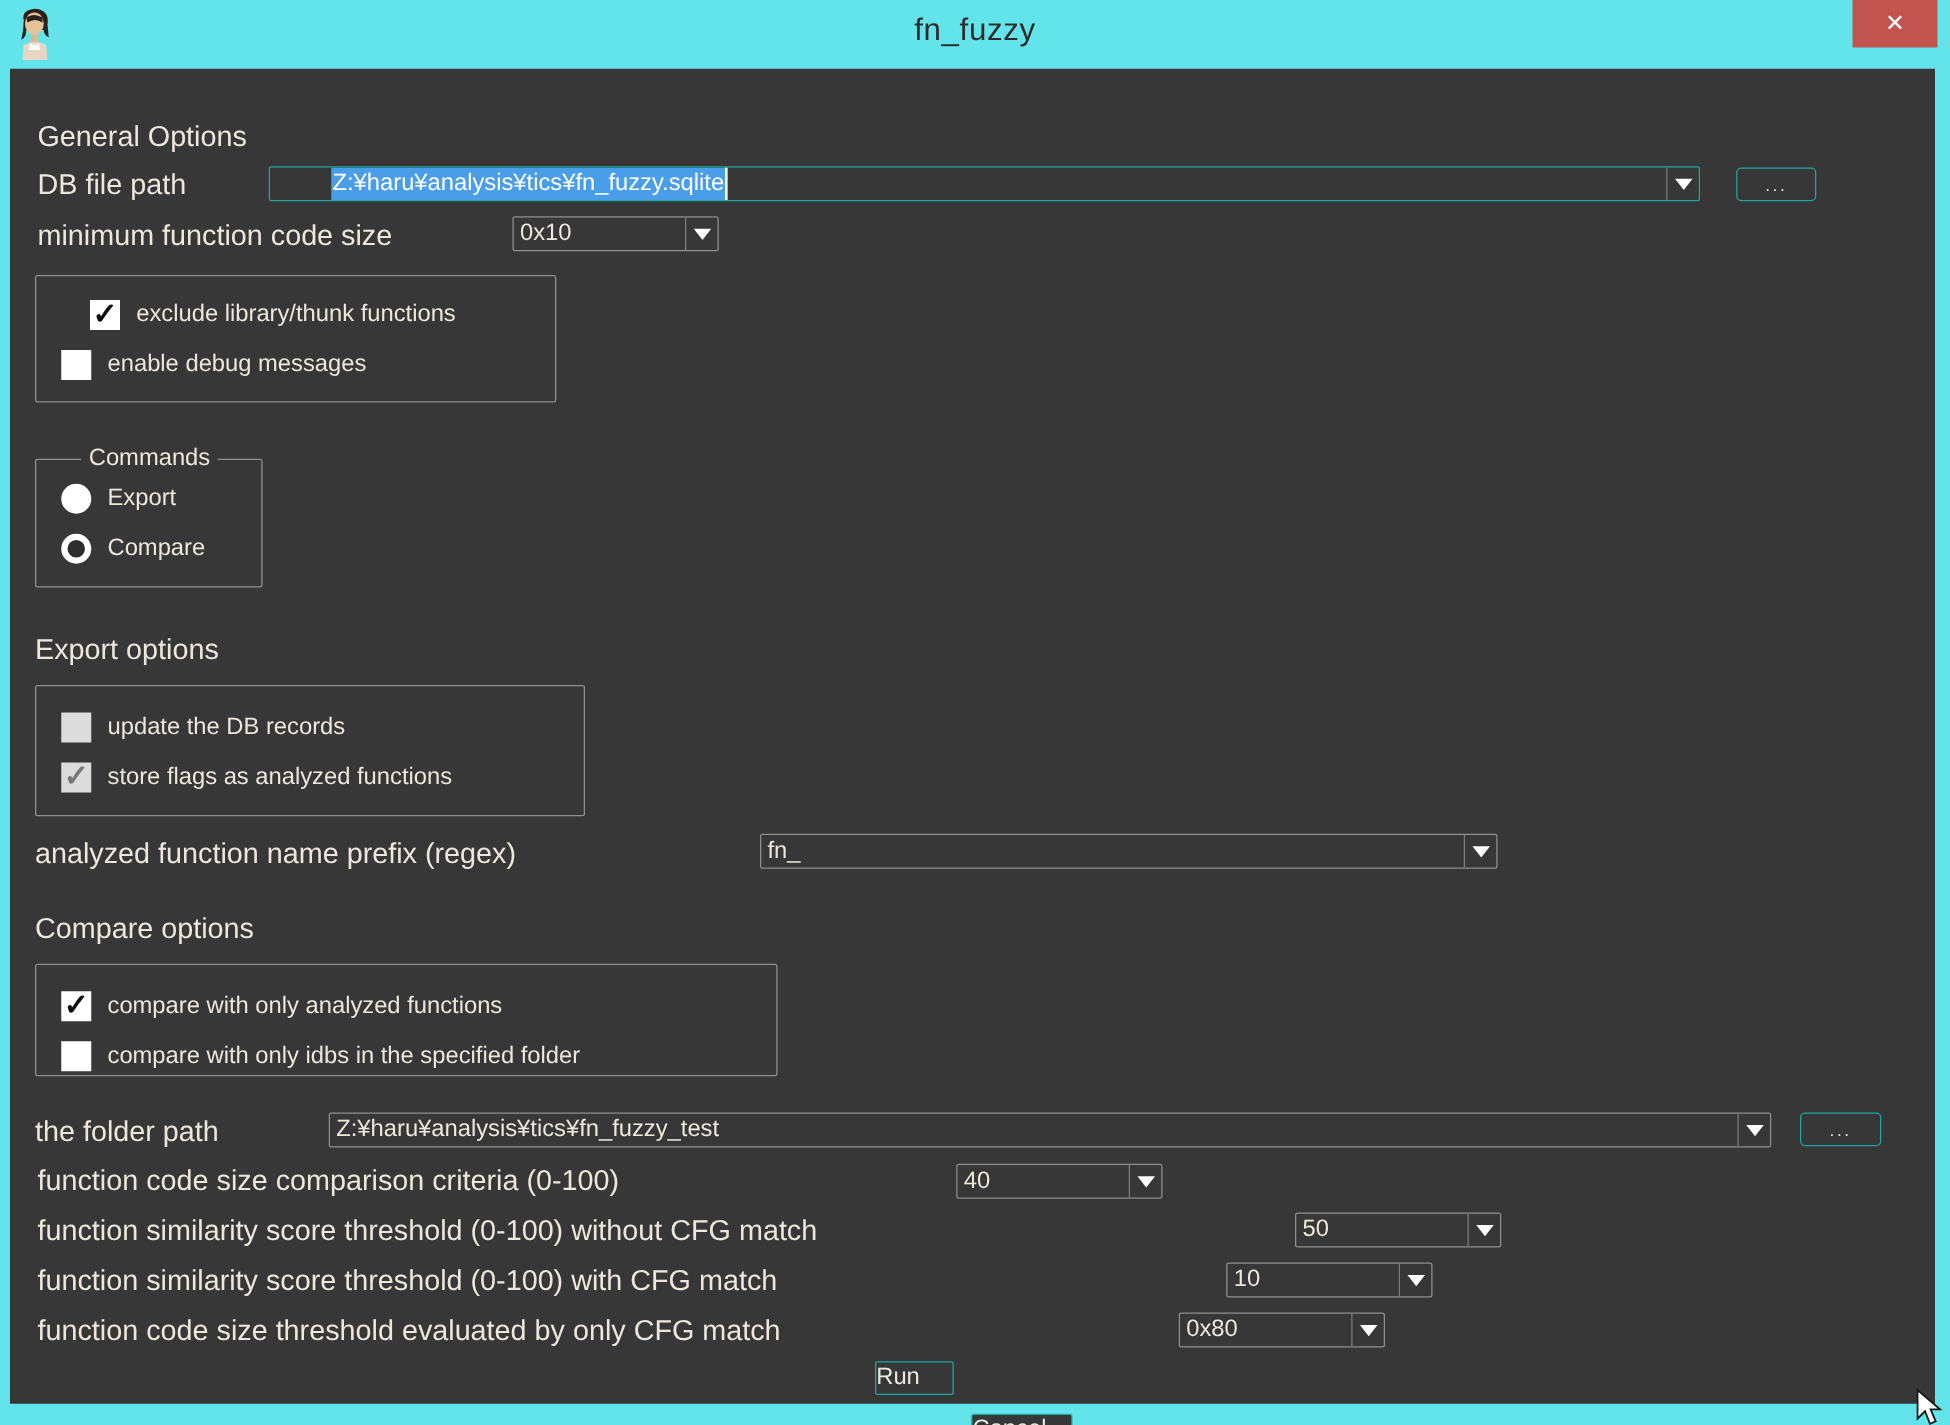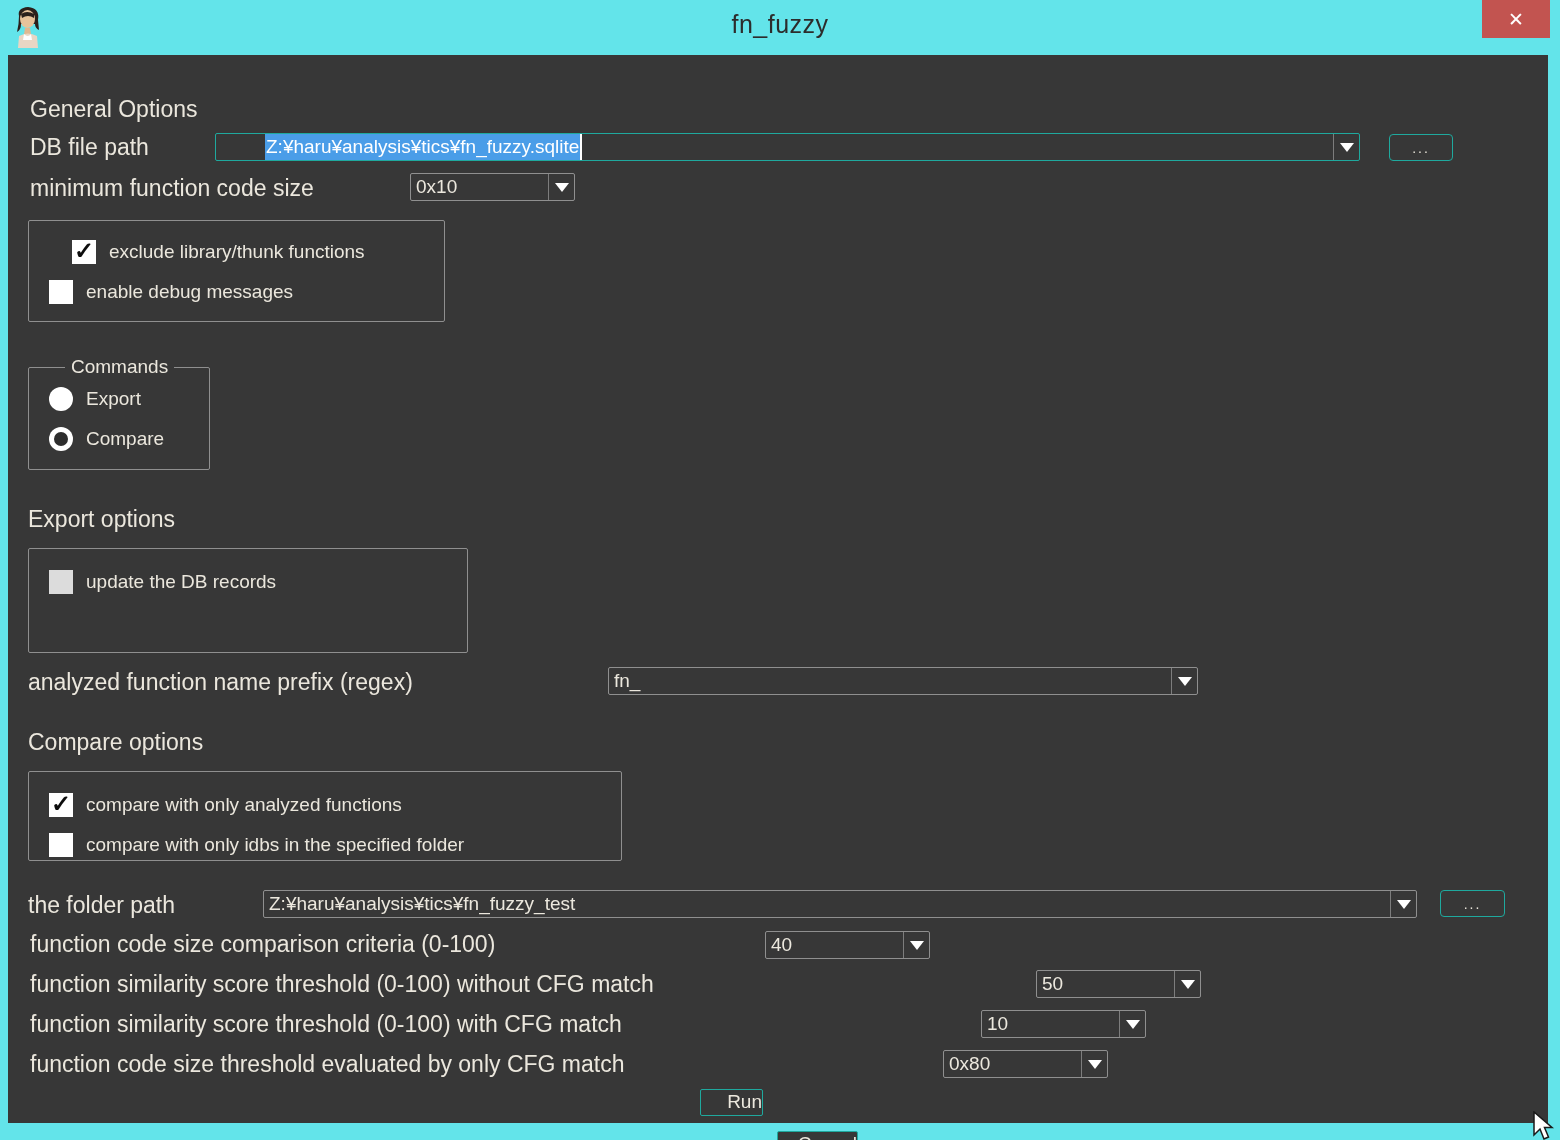--- a/index.html
+++ b/index.html
@@ -83,21 +83,21 @@
   .browse-btn {
     position:absolute; height:27px; background:#373737;
     border:1px solid #1fa99e; border-radius:4px;
     color:#e8e4da; font-size:14px; letter-spacing:2px;
     display:flex; align-items:flex-end; justify-content:center; padding-bottom:4px;
     cursor:pointer;
   }
   .action-btn {
     position:absolute; height:27px; background:#373737;
     border:1px solid #1fa99e; border-radius:2px;
-    color:#ece8de; font-size:19px; line-height:24px; text-align:right; cursor:pointer;
+    color:#ece8de; font-size:19px; line-height:24px; text-align:left; cursor:pointer;
   }
   .cursor-arrow { position:absolute; left:1533px; top:1111px; width:30px; height:30px; }
 </style>
 </head>
 <body>
 
 <div class="titlebar">
   <svg class="app-icon" viewBox="0 0 30 42">
     <path d="M6 10 Q4 2 15 1 Q27 2 25 14 L26 24 Q22 22 22 18 L8 18 Q8 24 4 26 Q6 18 6 10 Z" fill="#2a201c"></path>
     <ellipse cx="14.5" cy="13" rx="7.5" ry="9" fill="#e7c39b"></ellipse>
@@ -153,20 +153,24 @@
       <div class="txt">Compare</div>
     </div>
   </div>
 
   <div class="lbl" style="left:20px; top:452px;">Export options</div>
   <div class="groupbox" style="left:20px; top:493px; width:440px; height:105px;">
     <div class="checkrow" style="left:20px; top:20px; width:400px;">
       <div class="checkbox disabled"></div>
       <div class="txt">update the DB records</div>
     </div>
+    <div class="checkrow" style="left:20px; top:60px; width:400px;">
+      <div class="checkbox checked disabled"></div>
+      <div class="txt">store flags as analyzed functions</div>
+    </div>
   </div>
 
   <div class="lbl" style="left:20px; top:615px;">analyzed function name prefix (regex)</div>
   <div class="combo" style="left:600px; top:612px; width:590px;">
     <div class="value">fn_</div>
     <div class="arrow-box">
         <div class="arrow"></div>
       </div>
   </div>
 

